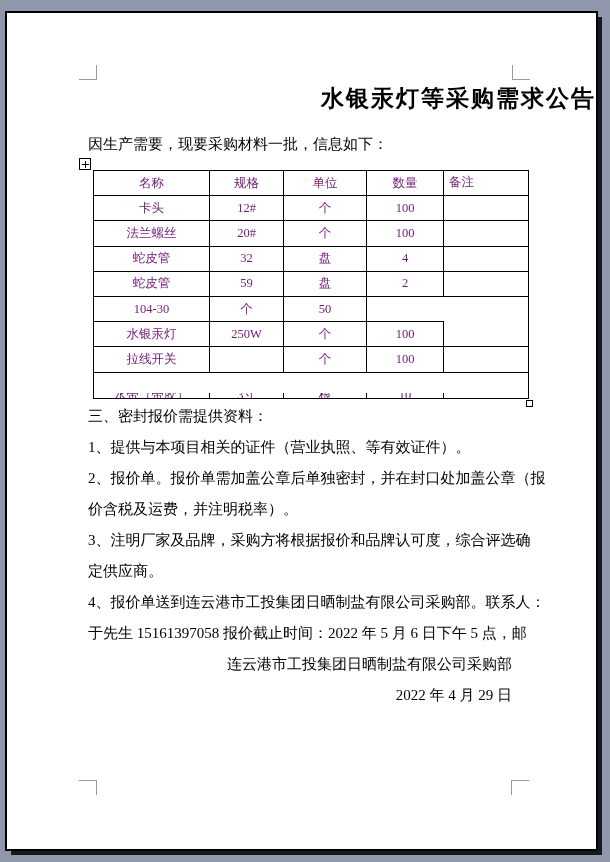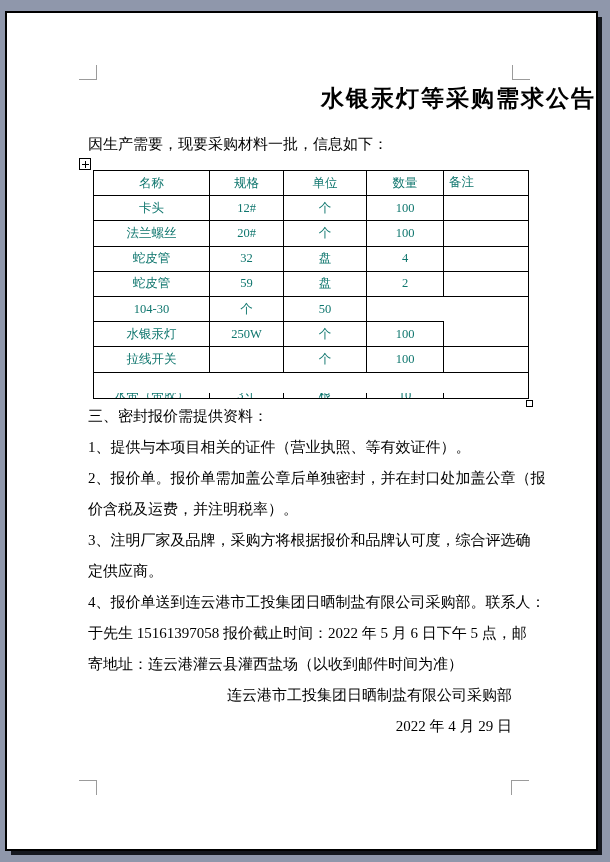--- a/index.html
+++ b/index.html
@@ -33,21 +33,21 @@
 
   
   .items-table{
     position:absolute;left:86px;top:157px;width:436px;
     border:1px solid #000;box-sizing:border-box;background:#fff;
   }
   .trow{display:grid;grid-template-columns:116px 74px 83px 77px 84px;height:25.2px;}
   .tcell{
     border-right:1px solid #000;border-bottom:1px solid #000;
     display:flex;align-items:center;justify-content:center;
-    font-size:12.5px;color:#0f766e;overflow:hidden;white-space:nowrap;
+    font-size:12.5px;color:#701a75;overflow:hidden;white-space:nowrap;
   }
   .tcell:last-child{border-right:none;}
   .trow:last-child .tcell{border-bottom:none;margin-top:20px;}
   .trow.header .tcell.c5{align-items:flex-start;justify-content:flex-start;padding:3px 0 0 5px;}
 
   .table-move-handle{
     position:absolute;left:72px;top:145px;width:12px;height:12px;
     border:1px solid #000;background:#fff;box-sizing:border-box;
   }
   .table-move-handle::before{
@@ -155,18 +155,17 @@
 
   <div class="body-text">
     <div class="bline">三、密封报价需提供资料：</div>
     <div class="bline">1、提供与本项目相关的证件（营业执照、等有效证件）。</div>
     <div class="bline">2、报价单。报价单需加盖公章后单独密封，并在封口处加盖公章（报</div>
     <div class="bline">价含税及运费，并注明税率）。</div>
     <div class="bline">3、注明厂家及品牌，采购方将根据报价和品牌认可度，综合评选确</div>
     <div class="bline">定供应商。</div>
     <div class="bline">4、报价单送到连云港市工投集团日晒制盐有限公司采购部。联系人：</div>
     <div class="bline">于先生 15161397058 报价截止时间：2022 年 5 月 6 日下午 5 点，邮</div>
-    <div class="bline">寄地址：连云港灌云县灌西盐场（以收到邮件时间为准）</div>
     <div class="bline right">连云港市工投集团日晒制盐有限公司采购部</div>
     <div class="bline right">2022 年 4 月 29 日</div>
   </div>
 
 </div>
 
 </body></html>

